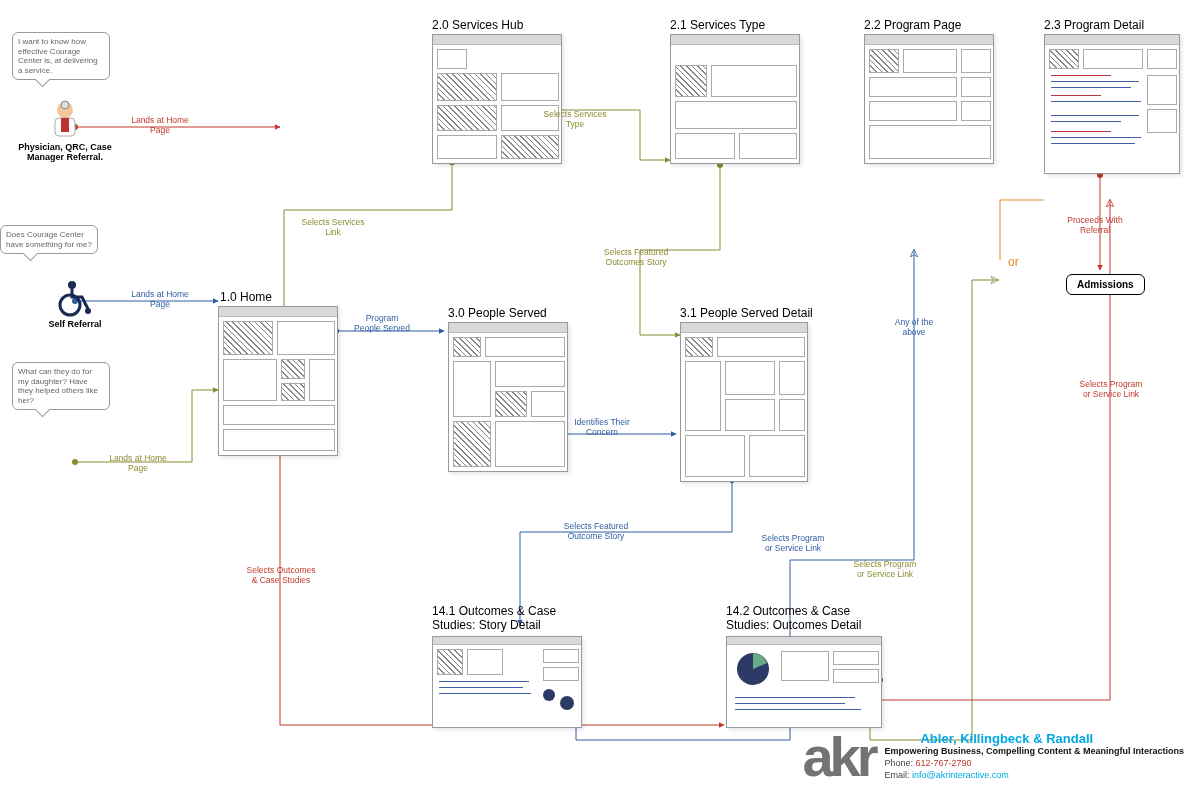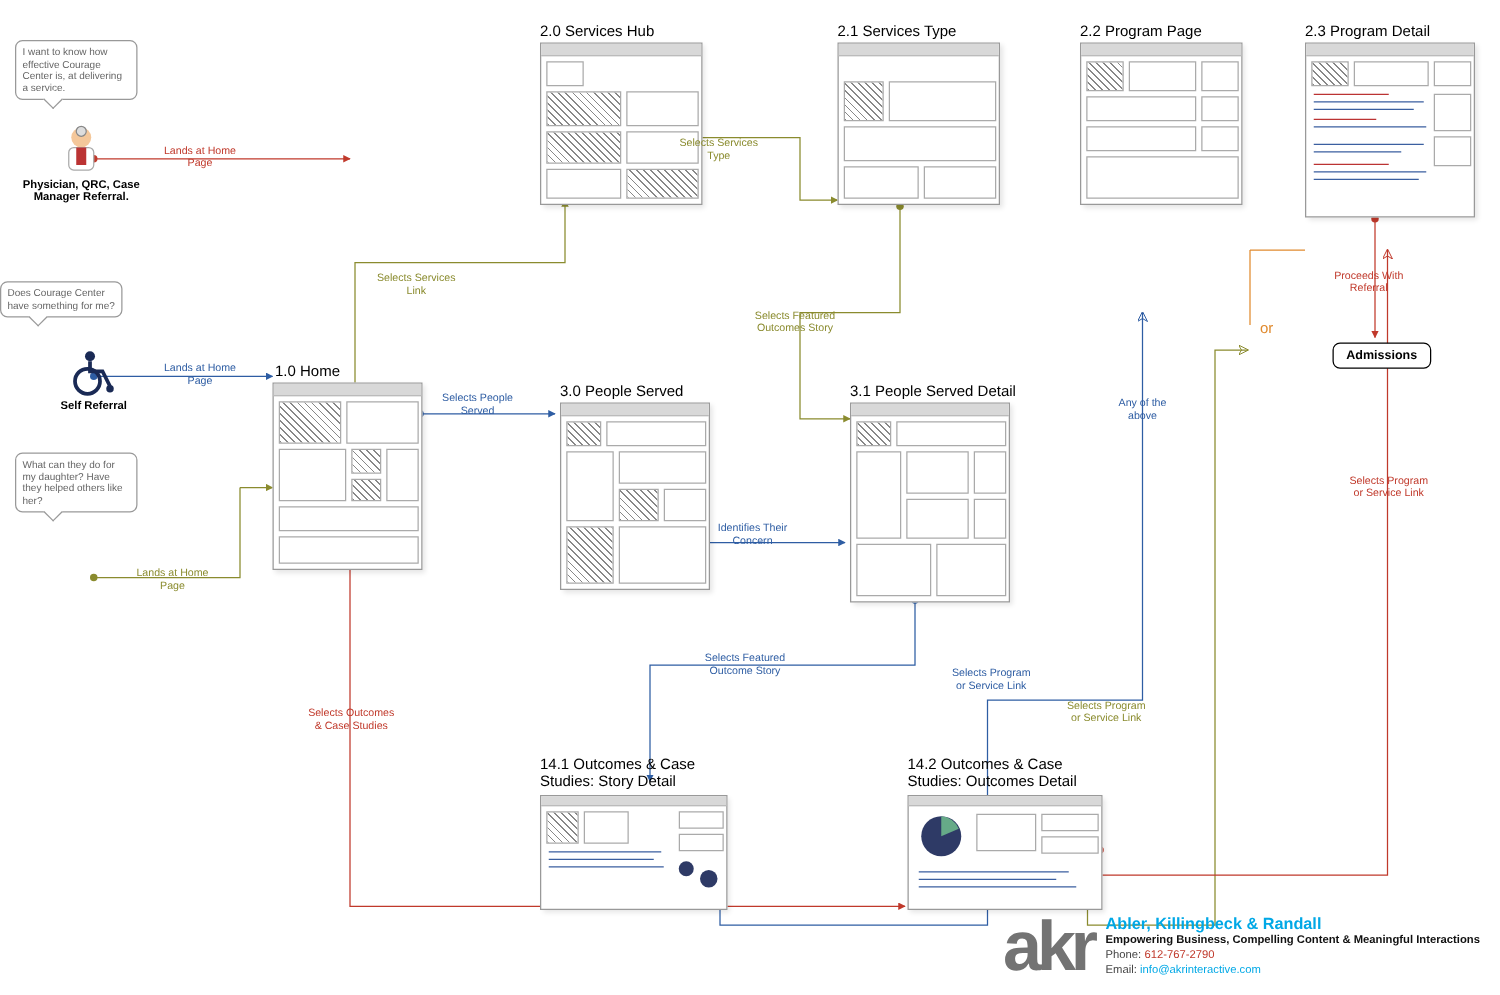--- a/index.html
+++ b/index.html
@@ -18,21 +18,21 @@
   .bubble { position: absolute; width: 98px; border: 1px solid #999; border-radius: 6px; padding: 4px 5px; font-size: 8px; color: #666; background: #fff; line-height: 1.2; }
   .bubble:after { content: ""; position: absolute; bottom: -6px; left: 24px; width: 10px; height: 10px; border-right: 1px solid #999; border-bottom: 1px solid #999; background: #fff; transform: rotate(45deg); }
   .edge-label { position: absolute; font-size: 8.5px; line-height: 1.15; text-align: center; }
   .c-red { color: #c0392b; }
   .c-olive { color: #8a8b2e; }
   .c-blue { color: #2e5da3; }
   .c-lightblue { color: #00a8e6; }
   .c-orange { color: #e08a2e; }
   .admissions { position: absolute; border: 1.5px solid #000; border-radius: 6px; padding: 4px 10px; font-size: 10px; font-weight: bold; background: #fff; }
   .footer { position: absolute; right: 16px; bottom: 16px; text-align: left; font-size: 10px; color: #444; display: flex; align-items: flex-start; gap: 10px; }
-  .footer .brand { font-size: 13px; font-weight: bold; }
+  .footer .brand { font-size: 13px; font-weight: bold; margin-left: 36px; }
   .footer .tag { font-size: 9px; font-weight: bold; color: #111; }
   .footer .contact { font-size: 9px; margin-top: 2px; }
   .logo-akr { font-size: 56px; font-weight: 900; color: #737373; letter-spacing: -4px; font-family: Arial, sans-serif; line-height: 0.8; align-self: flex-end; }
 </style>
 </head>
 <body>
 
 <div class="canvas">
 
 <svg class="flow">
@@ -260,21 +260,21 @@
 </div>
 
 <div class="admissions" style="left:1066px; top:274px;"><span>Admissions</span></div>
 
 <div class="edge-label c-red" style="left:130px; top:116px; width:60px;">Lands at Home Page</div>
 <div class="edge-label c-blue" style="left:130px; top:290px; width:60px;">Lands at Home Page</div>
 <div class="edge-label c-olive" style="left:108px; top:454px; width:60px;">Lands at Home Page</div>
 
 <div class="edge-label c-olive" style="left:298px; top:218px; width:70px;">Selects Services Link</div>
 <div class="edge-label c-olive" style="left:540px; top:110px; width:70px;">Selects Services Type</div>
-<div class="edge-label c-blue" style="left:352px; top:314px; width:60px;">Selects People Served</div>
+<div class="edge-label c-blue" style="left:352px; top:314px; width:60px;">Program People Served</div>
 <div class="edge-label c-blue" style="left:572px; top:418px; width:60px;">Identifies Their Concern</div>
 <div class="edge-label c-olive" style="left:596px; top:248px; width:80px;">Selects Featured Outcomes Story</div>
 <div class="edge-label c-blue" style="left:556px; top:522px; width:80px;">Selects Featured Outcome Story</div>
 <div class="edge-label c-red" style="left:246px; top:566px; width:70px;">Selects Outcomes &amp; Case Studies</div>
 <div class="edge-label c-blue" style="left:758px; top:534px; width:70px;">Selects Program or Service Link</div>
 <div class="edge-label c-olive" style="left:850px; top:560px; width:70px;">Selects Program or Service Link</div>
 <div class="edge-label c-red" style="left:1076px; top:380px; width:70px;">Selects Program or Service Link</div>
 <div class="edge-label c-blue" style="left:884px; top:318px; width:60px;">Any of the above</div>
 <div class="edge-label c-orange" style="left:1008px; top:256px; font-size:12px;">or</div>
 <div class="edge-label c-red" style="left:1060px; top:216px; width:70px;">Proceeds With Referral</div>

